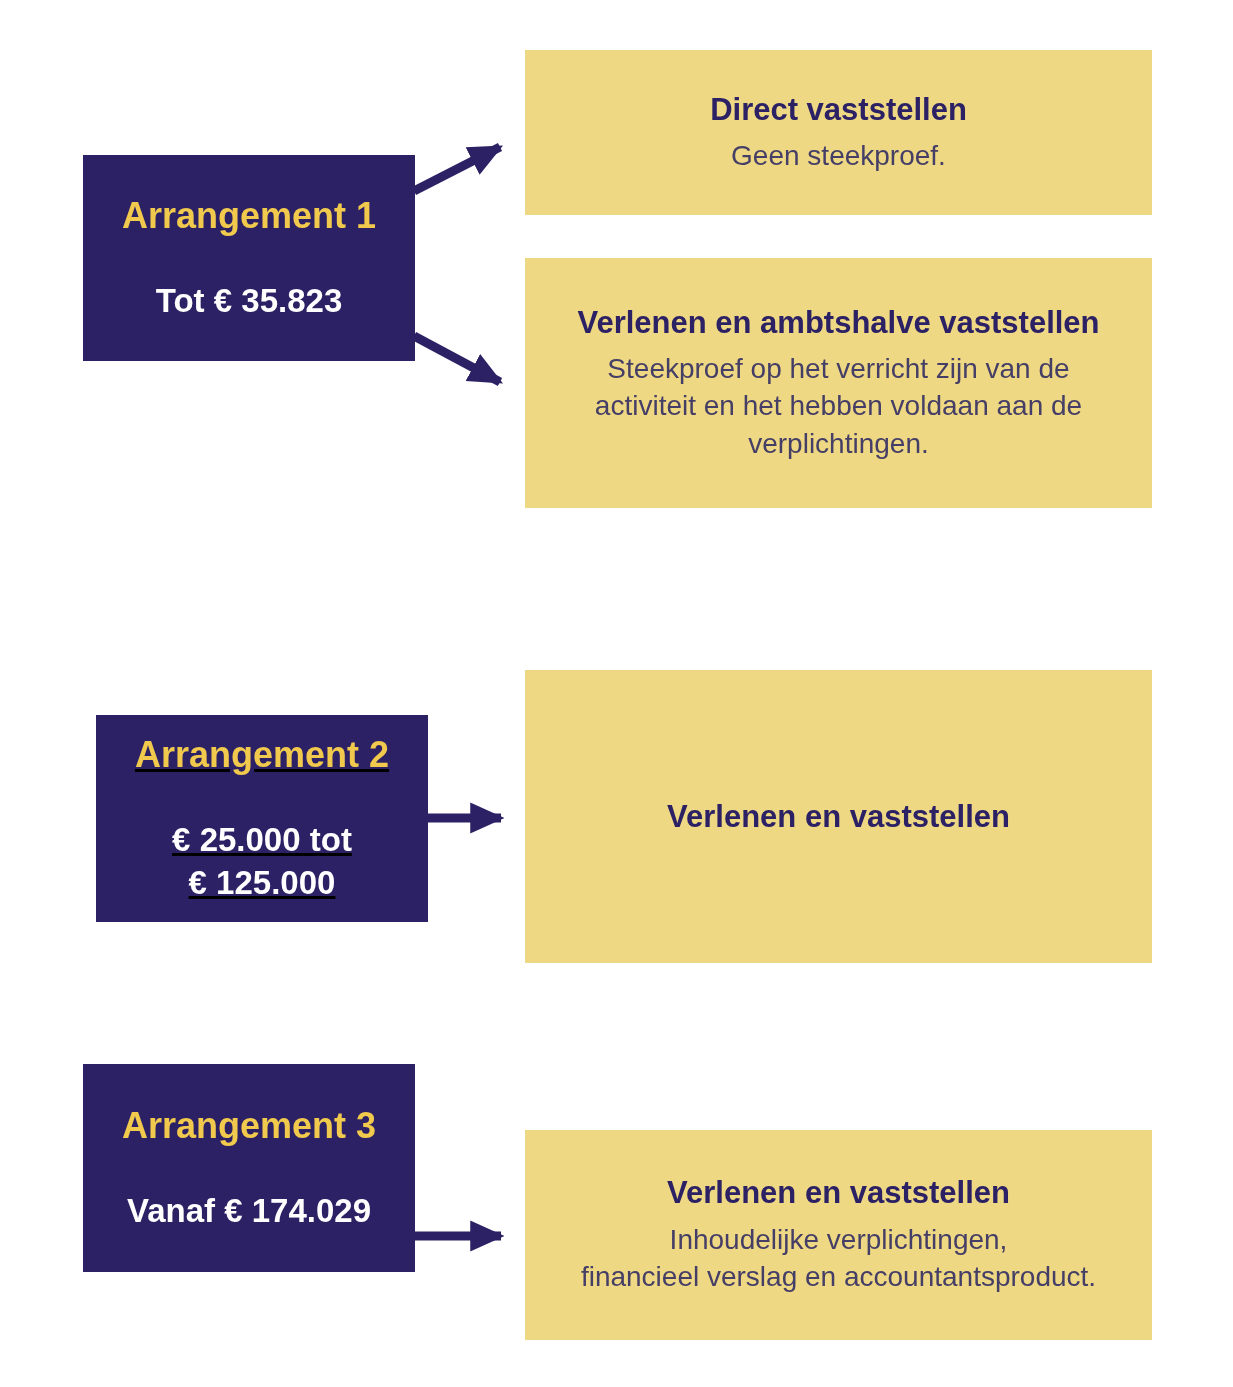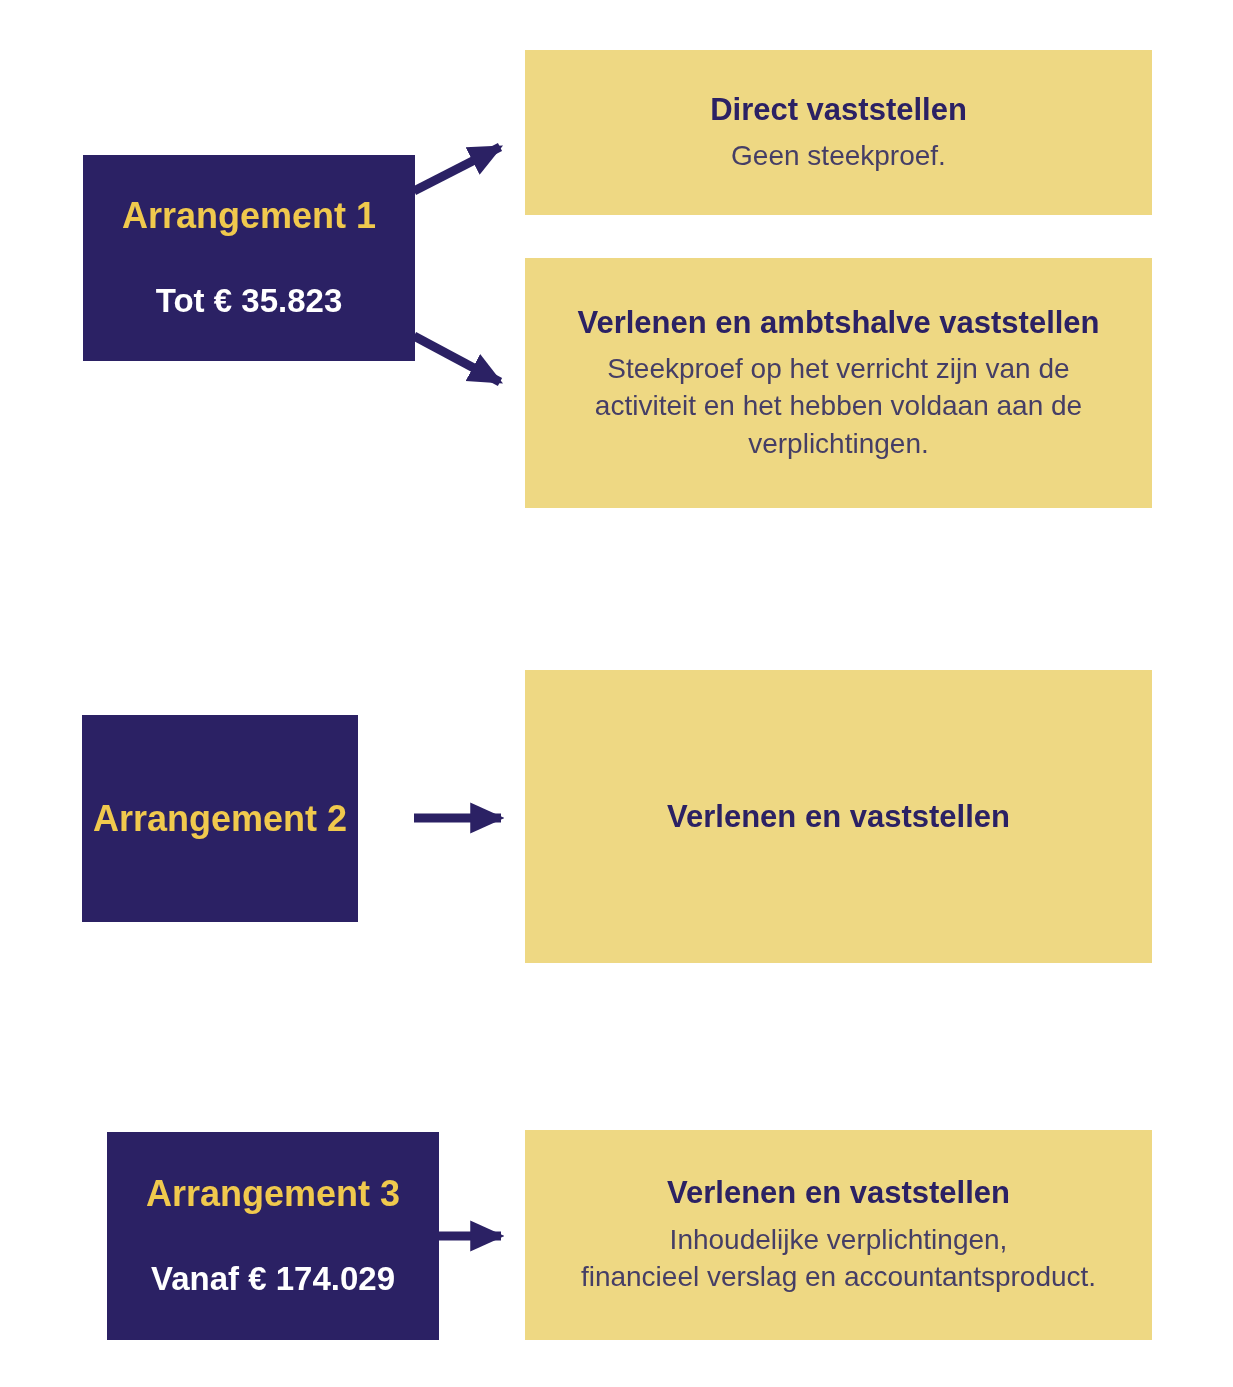--- a/index.html
+++ b/index.html
@@ -72,22 +72,22 @@
   }
   .y-body {
     color: var(--body_text);
     font-size: 28px;
     line-height: 1.34;
     white-space: pre-line;
     margin-top: 9px;
   }
   
   .pos-n1 { left: 83px;  top: 155px;  width: 332px; height: 206px; }
-  .pos-n2 { left: 82px;  top: 715px;  width: 276px; height: 207px; }
-  .pos-n3 { left: 83px;  top: 1132px; width: 332px; height: 208px; margin-left: 24px; }
+  .pos-n2 { left: 96px;  top: 715px;  width: 332px; height: 207px; text-decoration: underline; }
+  .pos-n3 { left: 83px;  top: 1064px; width: 332px; height: 208px; }
   .pos-ya { left: 525px; top: 50px;   width: 627px; height: 165px; }
   .pos-yb { left: 525px; top: 258px;  width: 627px; height: 250px; }
   .pos-yc { left: 525px; top: 670px;  width: 627px; height: 293px; }
   .pos-yd { left: 525px; top: 1130px; width: 627px; height: 210px; }
 </style>
 </head>
 <body>
 
 <div class="canvas">
 
@@ -117,20 +117,22 @@
 verplichtingen.</div>
   </div>
 
   <div class="yellow-box pos-ya">
     <div class="y-heading">Direct vaststellen</div>
     <div class="y-body">Geen steekproef.</div>
   </div>
 
   <div class="navy-box pos-n2">
     <div class="navy-title">Arrangement 2</div>
+    <div class="navy-sub">€ 25.000 tot
+€ 125.000</div>
   </div>
 
   <div class="yellow-box pos-yc">
     <div class="y-heading">Verlenen en vaststellen</div>
   </div>
 
   <div class="navy-box pos-n3">
     <div class="navy-title">Arrangement 3</div>
     <div class="navy-sub">Vanaf € 174.029</div>
   </div>

